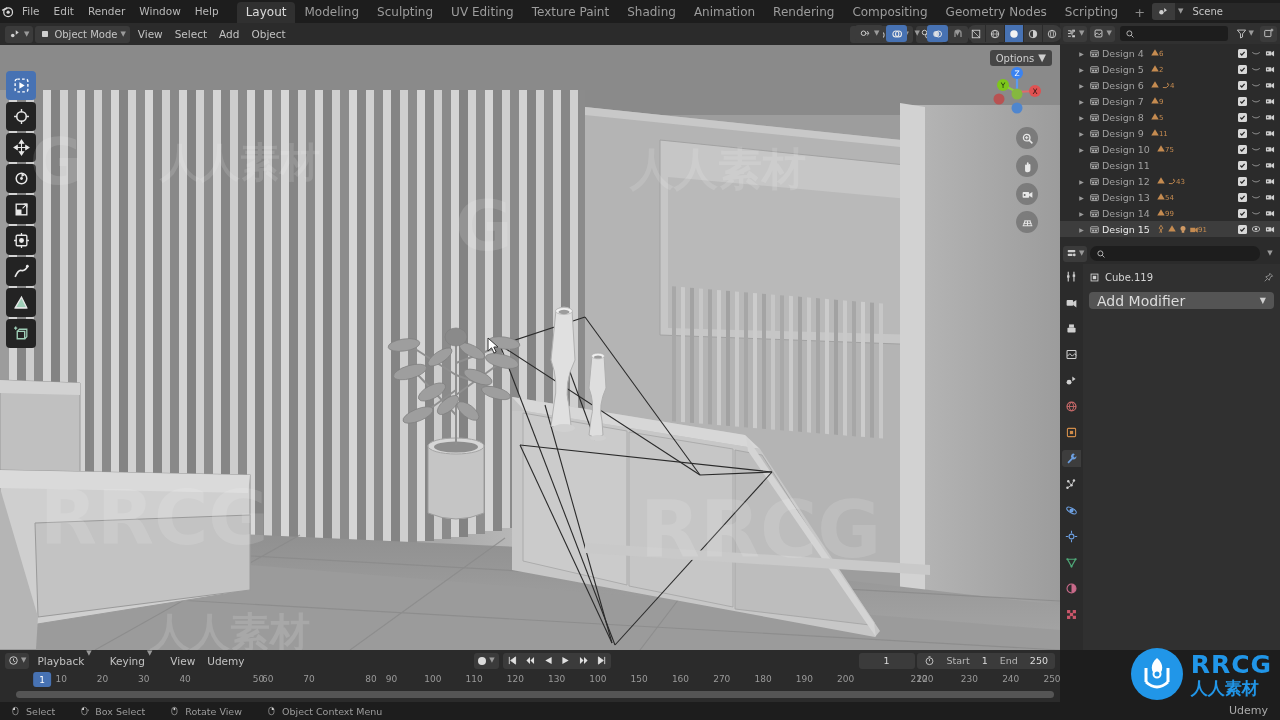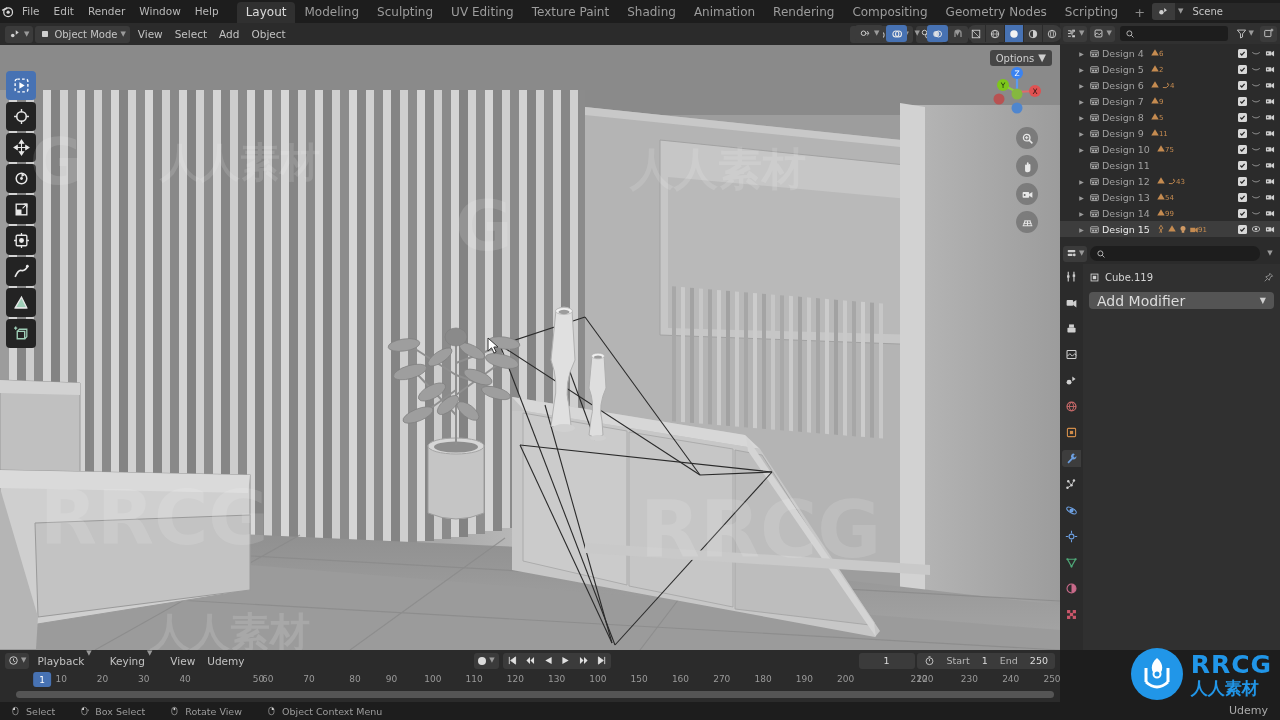--- a/index.html
+++ b/index.html
@@ -1385,21 +1385,21 @@
       </div>
     </div>
     <div class="tl-ruler" id="tl-ruler">
         <div class="tick" style="left: 61.28px;">10</div>
         <div class="tick" style="left: 102.56px;">20</div>
         <div class="tick" style="left: 143.84px;">30</div>
         <div class="tick" style="left: 185.12px;">40</div>
         <div class="tick" style="left: 226.4px; margin-left: 32px;">50</div>
         <div class="tick" style="left: 267.68px;">60</div>
         <div class="tick" style="left: 308.96px;">70</div>
-        <div class="tick" style="left: 355px;">80</div>
+        <div class="tick" style="left: 371px;">80</div>
         <div class="tick" style="left: 391.52px;">90</div>
         <div class="tick" style="left: 432.8px;">100</div>
         <div class="tick" style="left: 474.08px;">110</div>
         <div class="tick" style="left: 515.36px;">120</div>
         <div class="tick" style="left: 556.64px;">130</div>
         <div class="tick" style="left: 597.92px;">100</div>
         <div class="tick" style="left: 639.2px;">150</div>
         <div class="tick" style="left: 680.48px;">160</div>
         <div class="tick" style="left: 721.76px;">270</div>
         <div class="tick" style="left: 763.04px;">180</div>

